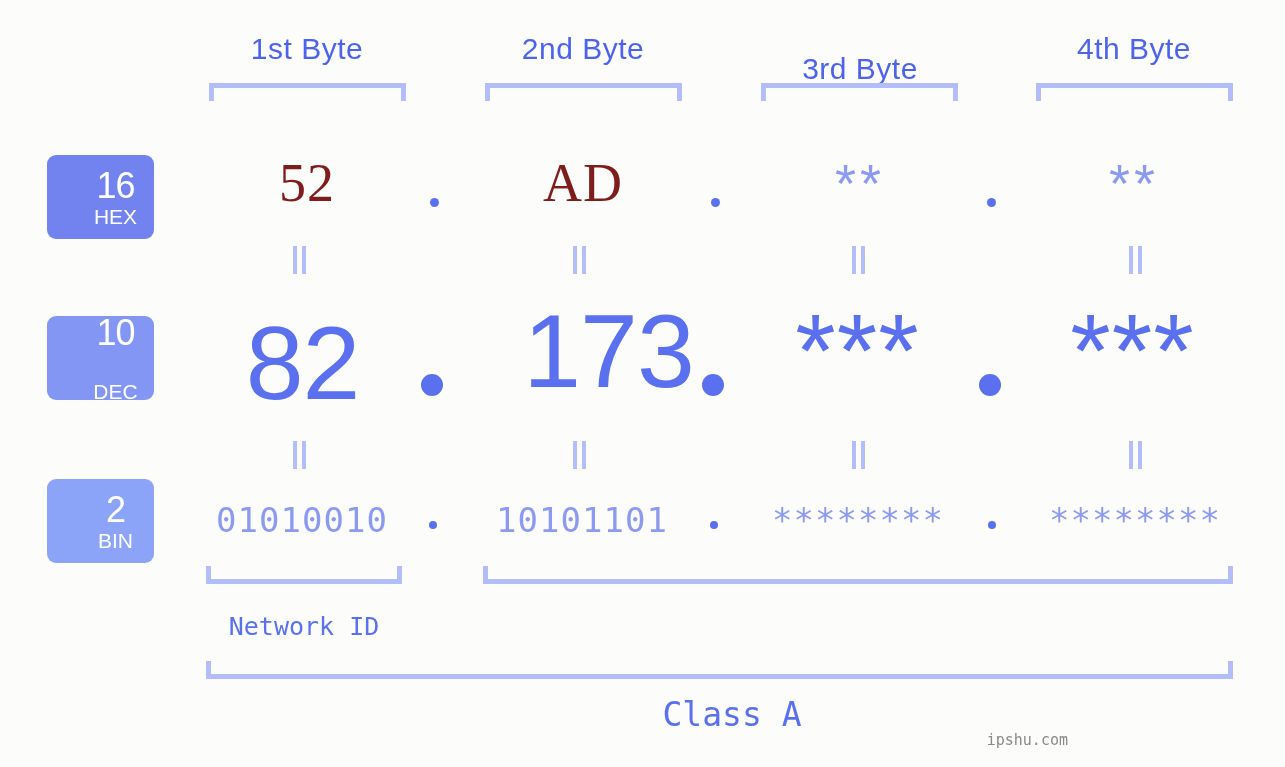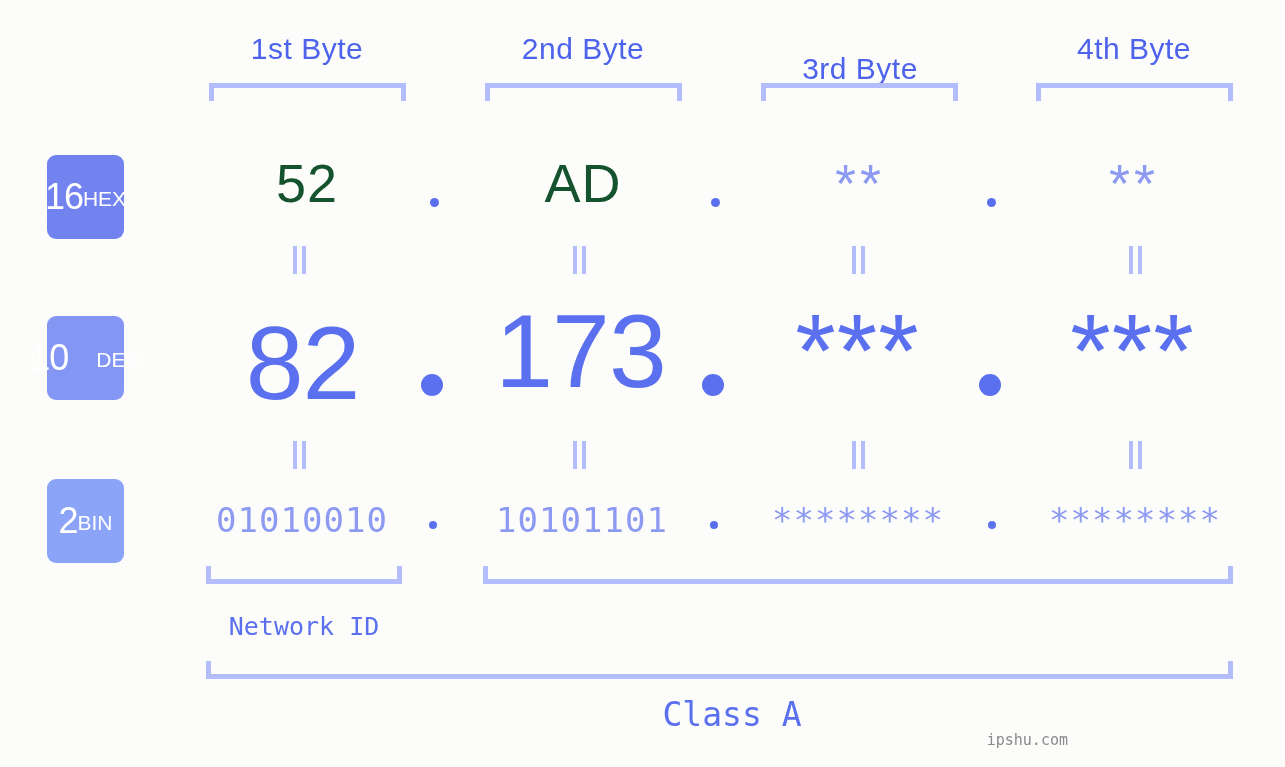--- a/index.html
+++ b/index.html
@@ -54,24 +54,26 @@
 
   
   .badge {
     position: absolute;
     left: 47px;
     width: 77px;
     height: 84px;
     border-radius: 9px;
     color: #ffffff;
     display: flex;
+    flex-direction: column;
     align-items: center;
     justify-content: center;
     line-height: 1;
     font-family: "Liberation Sans", sans-serif;
+    padding-left: 30px;
   }
   .badge .num {
     font-size: 36px;
     font-weight: 400;
     letter-spacing: -1px;
   }
   .badge .name {
     font-size: 21px;
     font-weight: 400;
     margin-top: 2px;
@@ -80,22 +82,22 @@
 
   
   .cell {
     position: absolute;
     text-align: center;
     white-space: nowrap;
   }
 
   .hex-val {
     font-size: 54px;
-    color: #14532d;
-    font-family: Liberation Sans, sans-serif;
+    color: #7f1d1d;
+    font-family: Liberation Serif, serif;
     letter-spacing: 1px;
   }
   .hex-star {
     font-size: 54px;
     color: #8d9af2;
     font-family: "Liberation Sans", sans-serif;
     letter-spacing: 4px;
   }
   .dec-val {
     font-size: 104px;
@@ -222,21 +224,21 @@
       <span class="a"></span>
       <span class="b"></span>
     </div>
 
   <div class="badge" style="top:316px; background:#8396f4;gap:28px;">
     <div class="num">10</div>
     <div class="name">DEC</div>
   </div>
 
   <div class="cell dec-val" style="left:200px; top:292px; width:205px;margin-top:12px;">82</div>
-  <div class="cell dec-val" style="left:478px; top:292px; width:205px;">173</div>
+  <div class="cell dec-val" style="left:506px; top:292px; width:205px;">173</div>
   <div class="cell dec-star" style="left:755px; top:292px; width:205px;">***</div>
   <div class="cell dec-star" style="left:1030px; top:292px; width:205px;">***</div>
 
   <div class="dot big" style="left:421px; top:374px;"></div>
   <div class="dot big" style="left:702px; top:374px;"></div>
   <div class="dot big" style="left:979px; top:374px;"></div>
 
   <div class="eqmark" style="left:292px; top:441px;">
       <span class="a"></span>
       <span class="b"></span>

